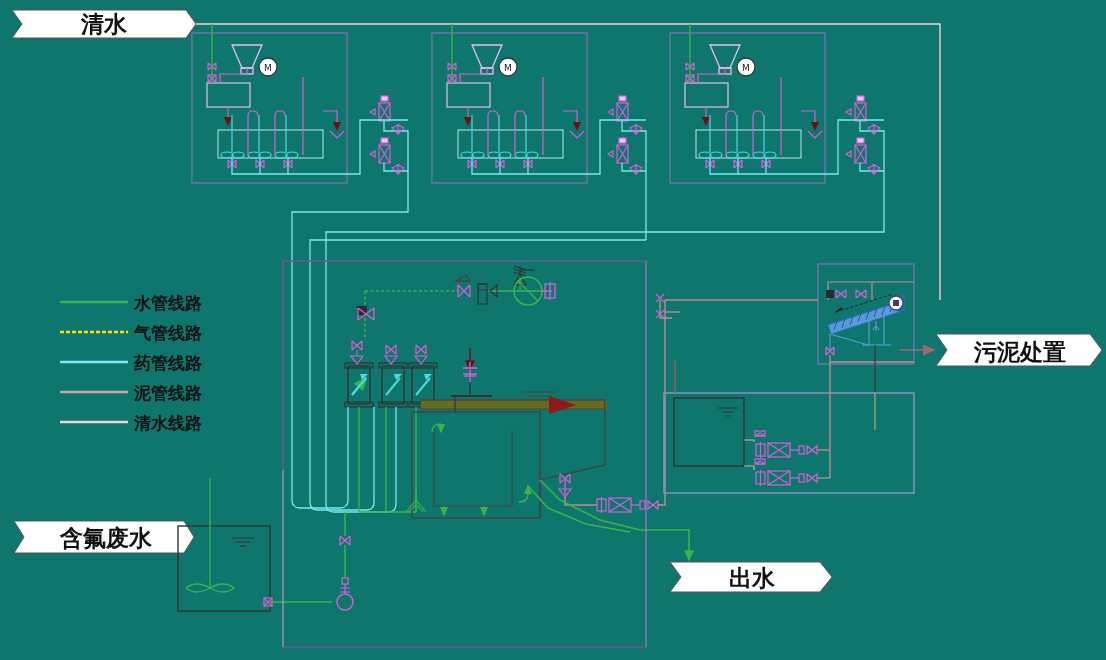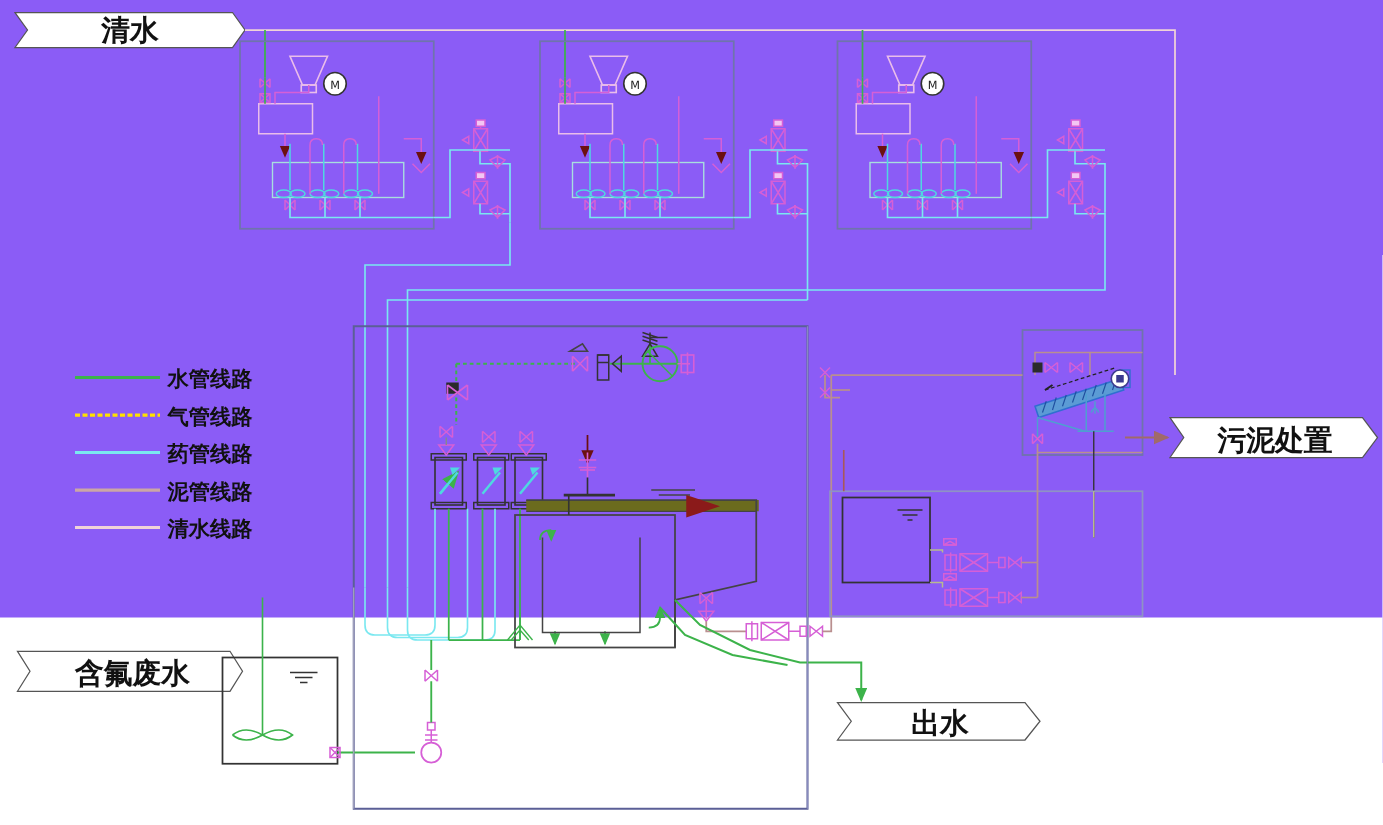--- a/index.html
+++ b/index.html
@@ -1,17 +1,17 @@
 <!DOCTYPE html>
 <html><head>
 <meta charset="utf-8">
 <style>
   html,body{margin:0;padding:0;background:#ffffff;}
   body{width:1106px;height:660px;font-family:"DejaVu Sans","Liberation Sans",sans-serif;overflow:hidden;}
-  #stage{position:relative;width:1106px;height:494px;background:#8b5cf6;}
+  #stage{position:relative;width:1106px;height:660px;background:#0f766e;}
   svg#diagram{position:absolute;left:0;top:0;width:1106px;height:660px;}
   .cjk{font-family:"DejaVu Sans","Liberation Sans",sans-serif;}
   .banner-text{font-size:23px;font-weight:700;fill:#111;}
   .legend-text{font-size:17px;font-weight:700;fill:#111;}
 </style>
 </head>
 <body>
 
 <div id="stage">
   <svg id="diagram" viewBox="0 0 1106 660">

